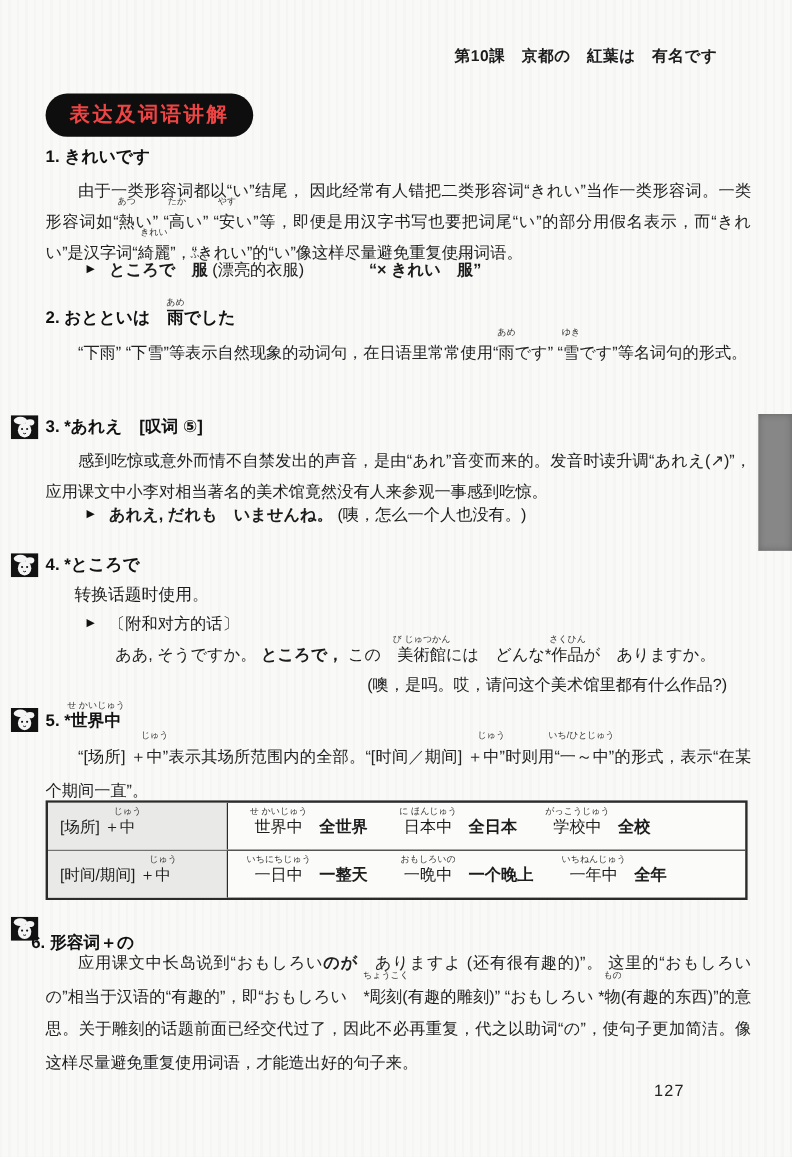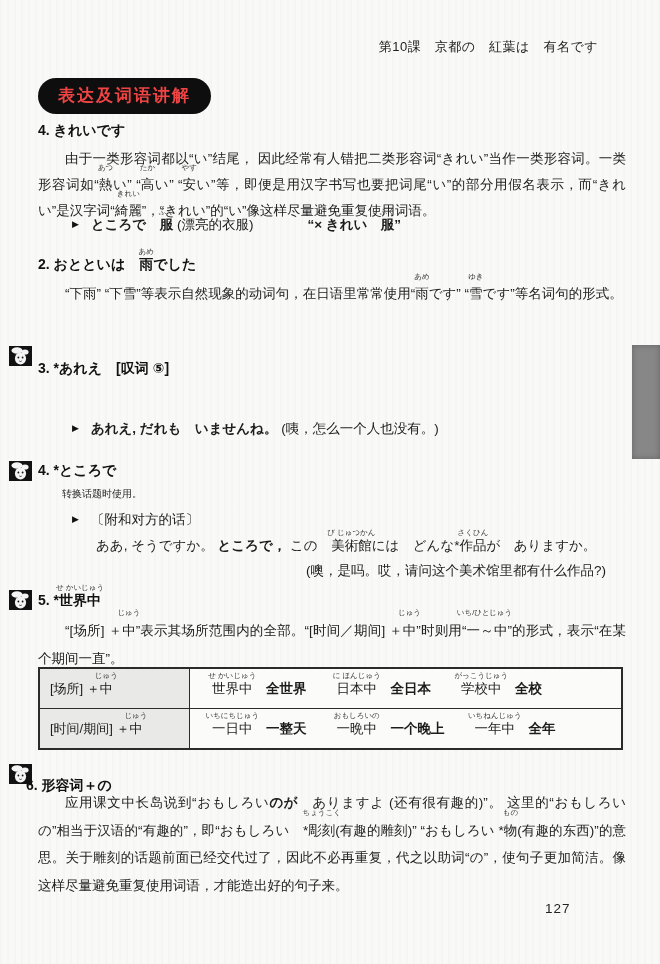--- a/index.html
+++ b/index.html
@@ -6,21 +6,21 @@
   body{width:660px;height:964px;background:#eee;}
   .page{
     position:relative;width:660px;height:964px;overflow:hidden;
     background:#f9f9f8;
     background-image:repeating-linear-gradient(90deg, rgba(0,0,0,0.015) 0 2px, rgba(255,255,255,0) 2px 7px);
     font-family:"Liberation Sans","DejaVu Sans",sans-serif;
     color:#1c1c1c;
   }
   .abs{position:absolute;}
   
-  .running-head{right:62px;top:38px;font-size:13px;font-weight:normal;letter-spacing:.5px;}
+  .running-head{right:62px;top:38px;font-size:13px;font-weight:bold;letter-spacing:.5px;}
   
   .badge{
     left:38px;top:78px;background:#0e0e0e;color:#ef4444;border-radius:18px;
     padding:6px 20px 7px 20px;font-size:17px;font-weight:bold;letter-spacing:2px;
   }
   
   .h{font-size:14px;font-weight:bold;color:#111;}
   
   .body{
     font-size:13.5px;line-height:26px;text-align:justify;text-indent:2em;
@@ -56,62 +56,63 @@
 </style>
 </head>
 <body>
 
 <div class="page">
 
   <div class="abs running-head">第10課　京都の　紅葉は　有名です</div>
 
   <div class="abs badge">表达及词语讲解</div>
 
-  <div class="abs h" style="left:38px;top:122px;">4. きれいです</div>
+  <div class="abs h" style="left:38px;top:122px;">1. きれいです</div>
   <p class="abs body" style="left:38px;top:146px;"><span>由于一类形容词都以“い”结尾， 因此经常有人错把二类形容词“きれい”当作一类形容词。一类形容词如“</span><ruby><span>熱</span><rt>あつ</rt></ruby><span>い” “</span><ruby><span>高</span><rt>たか</rt></ruby><span>い” “</span><ruby><span>安</span><rt>やす</rt></ruby><span>い”等，即便是用汉字书写也要把词尾“い”的部分用假名表示，而“きれい”是汉字词“</span><ruby><span>綺麗</span><rt>きれい</rt></ruby><span>”，“きれい”的“い”像这样尽量避免重复使用词语。</span></p>
   <div class="abs example" style="left:72px;top:216px;">
     <span class="marker">▶</span>
     <span><span class="b">ところで　</span><ruby class="b"><span>服</span><rt>ふく</rt></ruby><span> (漂亮的衣服)</span><span>　　　　</span><span class="b">“× きれい　</span><ruby class="b"><span>服</span><rt>ふく</rt></ruby><span class="b">”</span></span>
   </div>
 
   <div class="abs h" style="left:38px;top:256px;"><span>2. おとといは　</span><ruby><span>雨</span><rt>あめ</rt></ruby><span>でした</span></div>
   <p class="abs body" style="left:38px;top:281px;"><span>“下雨” “下雪”等表示自然现象的动词句，在日语里常常使用“</span><ruby><span>雨</span><rt>あめ</rt></ruby><span>です” “</span><ruby><span>雪</span><rt>ゆき</rt></ruby><span>です”等名词句的形式。</span></p>
 
   <span class="abs sec-icon" style="left:9px;top:346px;">
     <svg width="23" height="20" viewBox="0 0 23 20">
       <rect x="0" y="0" width="23" height="20" fill="#121212"></rect>
       <ellipse cx="8" cy="4.5" rx="5.5" ry="3.2" fill="#f4f4f4"></ellipse>
       <ellipse cx="16" cy="6" rx="3.6" ry="2.6" fill="#f4f4f4"></ellipse>
       <ellipse cx="11.5" cy="12.5" rx="5.6" ry="6" fill="#f4f4f4"></ellipse>
       <circle cx="9.4" cy="11.5" r="0.9" fill="#121212"></circle>
       <circle cx="13.6" cy="11.5" r="0.9" fill="#121212"></circle>
       <path d="M10.3 15 q1.2 1 2.4 0" stroke="#121212" stroke-width="0.8" fill="none"></path>
     </svg>
   </span>
-  <div class="abs h" style="left:38px;top:347px;margin-top:13px;">3. *あれえ　[叹词 ⑤]</div>
+  <div class="abs h" style="left:38px;top:347px;">3. *あれえ　[叹词 ⑤]</div>
+  <p class="abs body" style="left:38px;top:371px;"><span>感到吃惊或意外而情不自禁发出的声音，是由“あれ”音变而来的。发音时读升调“あれえ(↗)”，应用课文中小李对相当著名的美术馆竟然没有人来参观一事感到吃惊。</span></p>
   <div class="abs example" style="left:72px;top:420px;">
     <span class="marker">▶</span>
     <span><span class="b">あれえ, だれも　いませんね。</span><span> (咦，怎么一个人也没有。)</span></span>
   </div>
 
   <div class="abs edge-tab"></div>
 
   <span class="abs sec-icon" style="left:9px;top:461px;">
     <svg width="23" height="20" viewBox="0 0 23 20">
       <rect x="0" y="0" width="23" height="20" fill="#121212"></rect>
       <ellipse cx="8" cy="4.5" rx="5.5" ry="3.2" fill="#f4f4f4"></ellipse>
       <ellipse cx="16" cy="6" rx="3.6" ry="2.6" fill="#f4f4f4"></ellipse>
       <ellipse cx="11.5" cy="12.5" rx="5.6" ry="6" fill="#f4f4f4"></ellipse>
       <circle cx="9.4" cy="11.5" r="0.9" fill="#121212"></circle>
       <circle cx="13.6" cy="11.5" r="0.9" fill="#121212"></circle>
       <path d="M10.3 15 q1.2 1 2.4 0" stroke="#121212" stroke-width="0.8" fill="none"></path>
     </svg>
   </span>
   <div class="abs h" style="left:38px;top:462px;">4. *ところで</div>
-  <div class="abs" style="left:62px;top:487px;font-size:10px;">转换话题时使用。</div>
+  <div class="abs" style="left:62px;top:487px;font-size:14px;">转换话题时使用。</div>
   <div class="abs example" style="left:72px;top:511px;">
     <span class="marker">▶</span>
     <span>〔附和对方的话〕</span>
   </div>
   <div class="abs" style="left:96px;top:537px;font-size:13.5px;"><span>ああ, そうですか。 </span><span class="b">ところで，</span><span> この　</span><ruby><span>美術館</span><rt>び じゅつかん</rt></ruby><span>には　どんな*</span><ruby><span>作品</span><rt>さくひん</rt></ruby><span>が　ありますか。</span></div>
   <div class="abs" style="left:38px;top:562px;width:568px;text-align:right;font-size:13.5px;">(噢，是吗。哎，请问这个美术馆里都有什么作品?)</div>
 
   <span class="abs sec-icon" style="left:9px;top:590px;">
     <svg width="23" height="20" viewBox="0 0 23 20">
       <rect x="0" y="0" width="23" height="20" fill="#121212"></rect>

